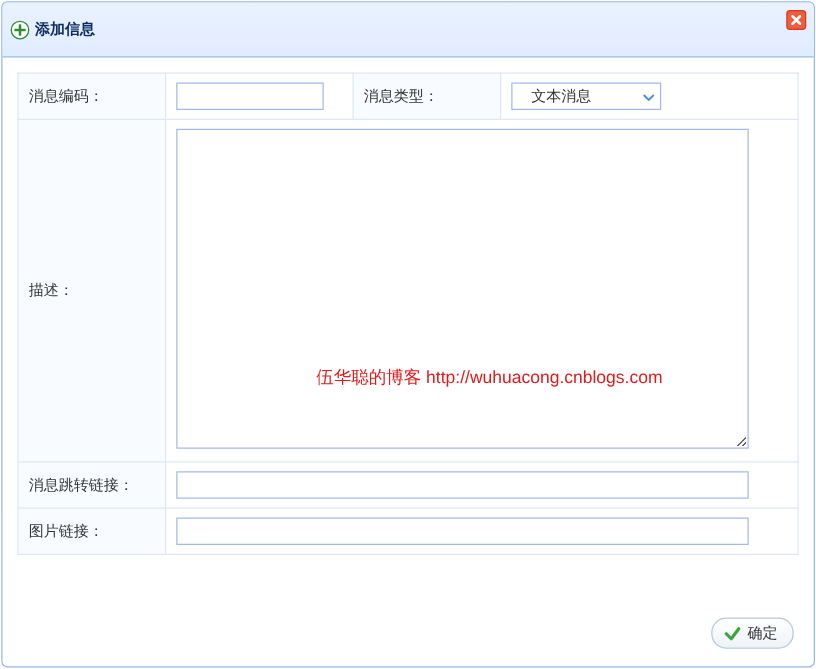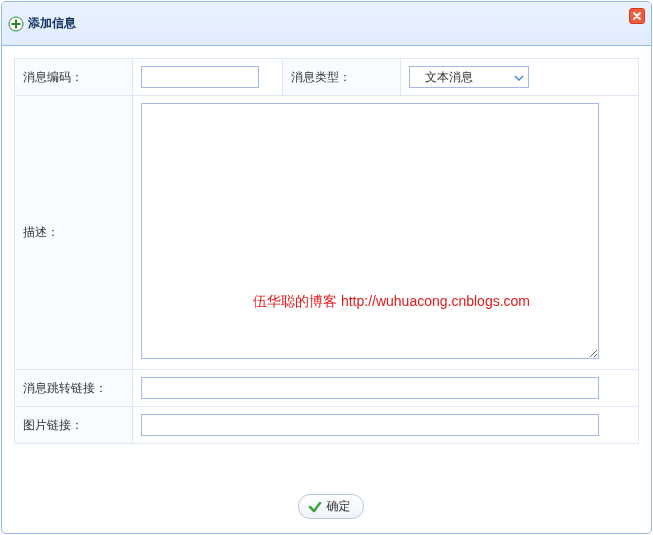--- a/index.html
+++ b/index.html
@@ -109,21 +109,21 @@
   width: 458px;
   height: 256px;
   padding: 4px;
   font-size: 12px;
   resize: both;
   background: #fff;
 }
 .row2 .label2 { width: 90px; }
 .buttons {
   padding: 10px 16px 14px;
-  text-align: center;
+  text-align: right;
 }
 .btn {
   display: inline-flex;
   align-items: center;
   border: 1px solid #b7c8d9;
   border-radius: 12px;
   background: linear-gradient(#ffffff, #eef3f9);
   padding: 3px 12px 3px 8px;
   margin-left: 8px;
   cursor: pointer;

